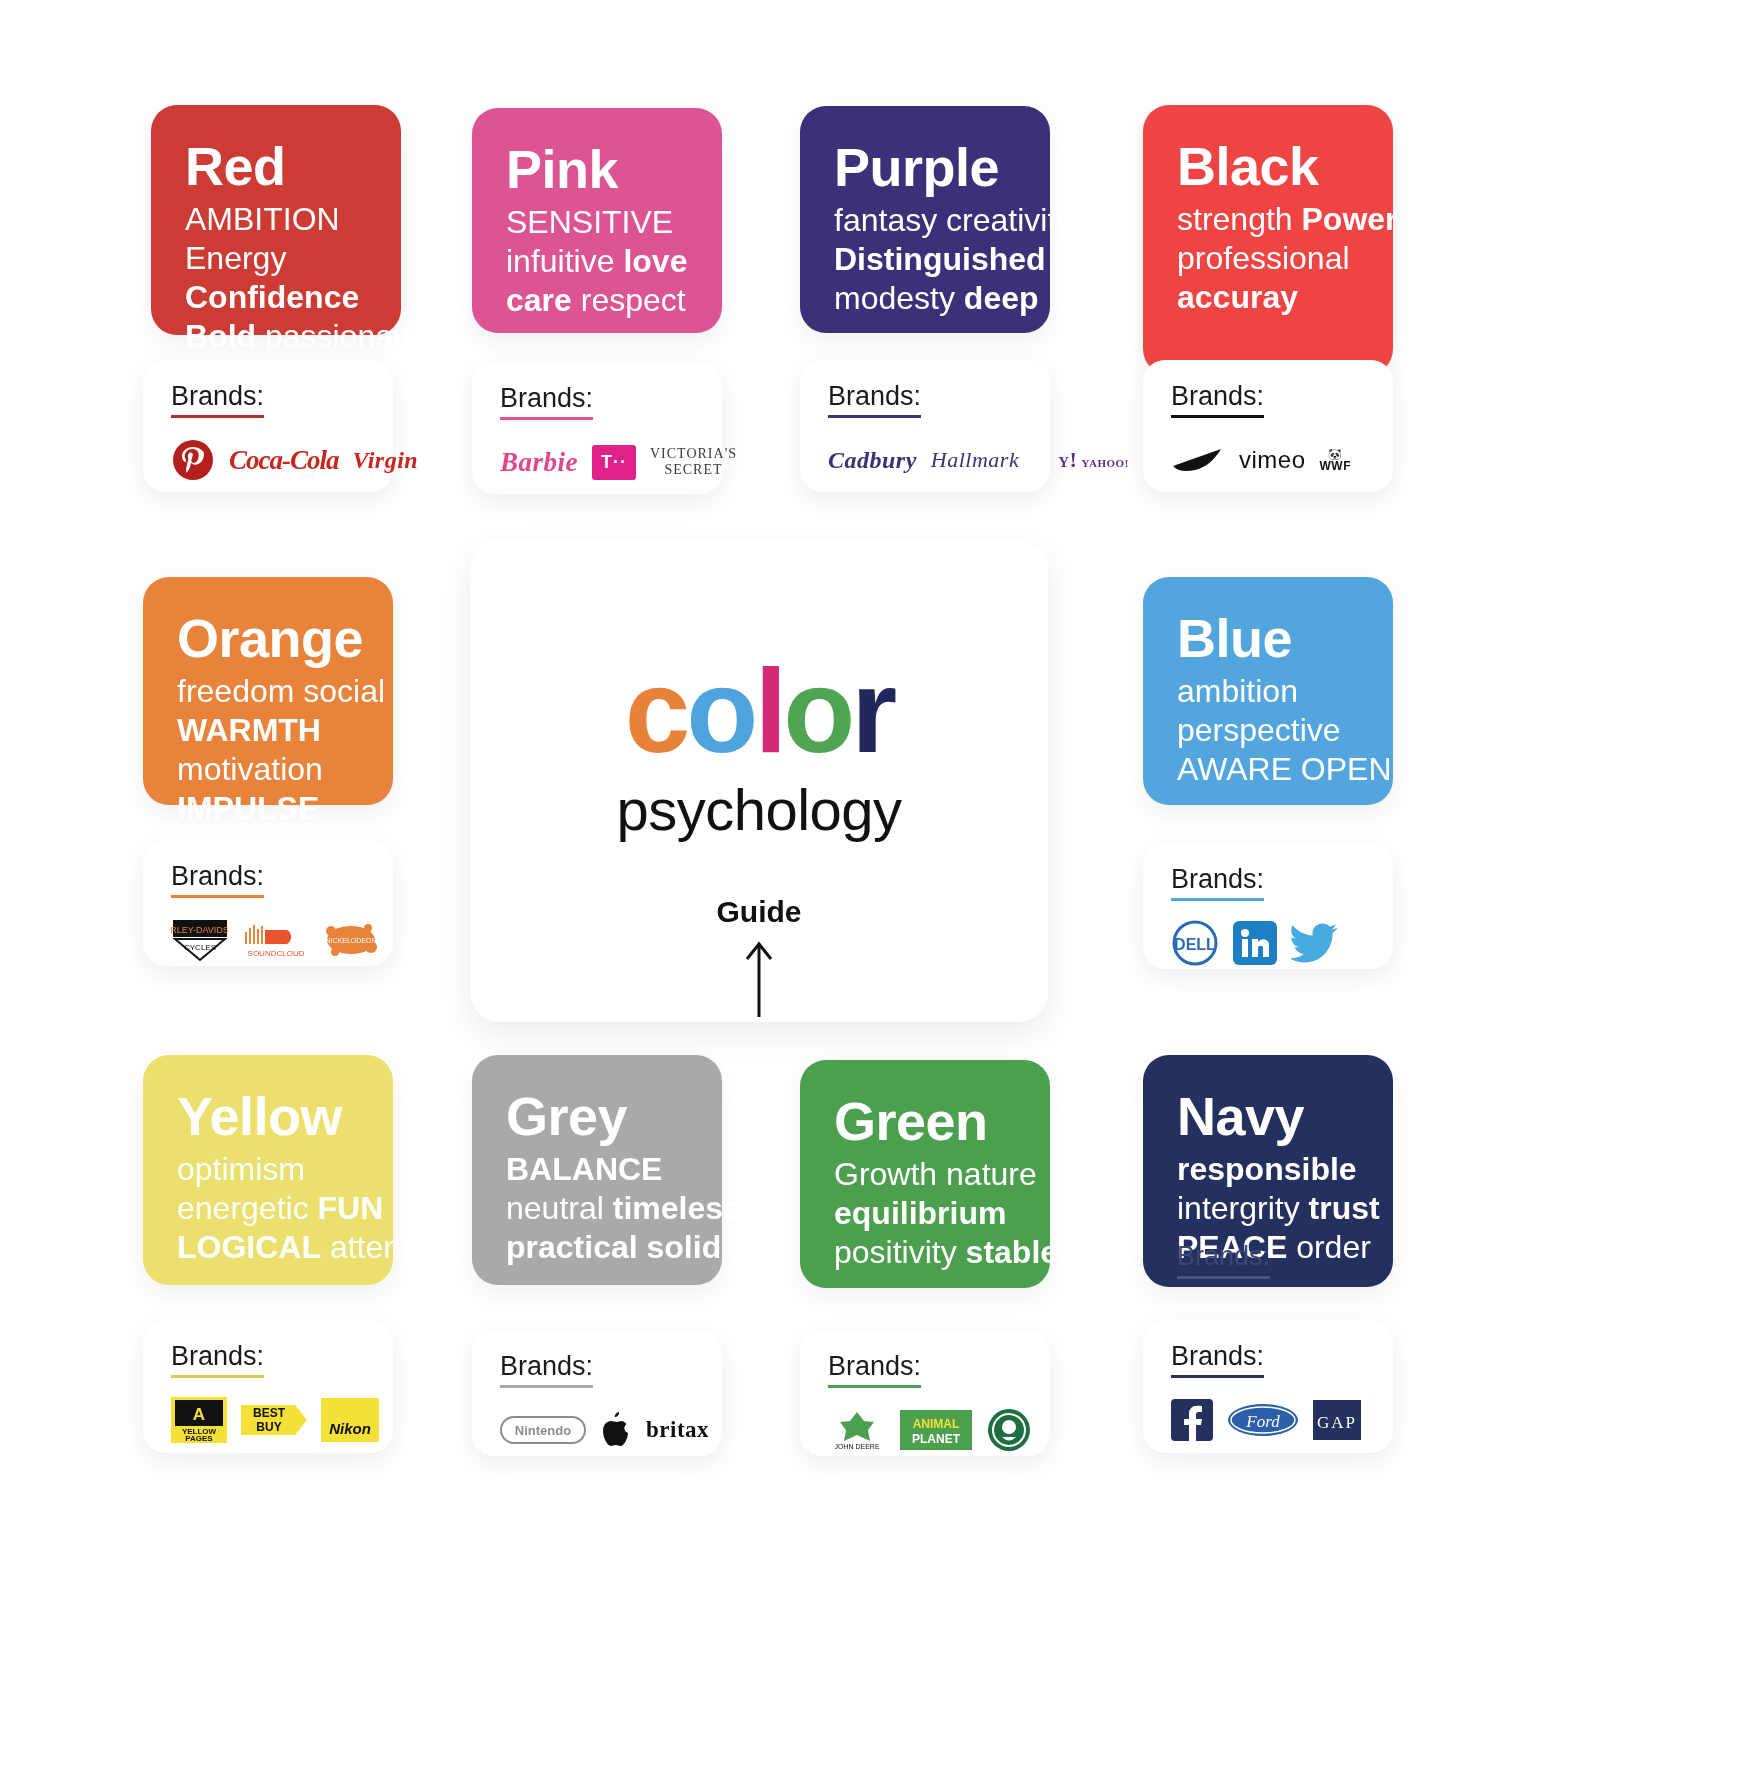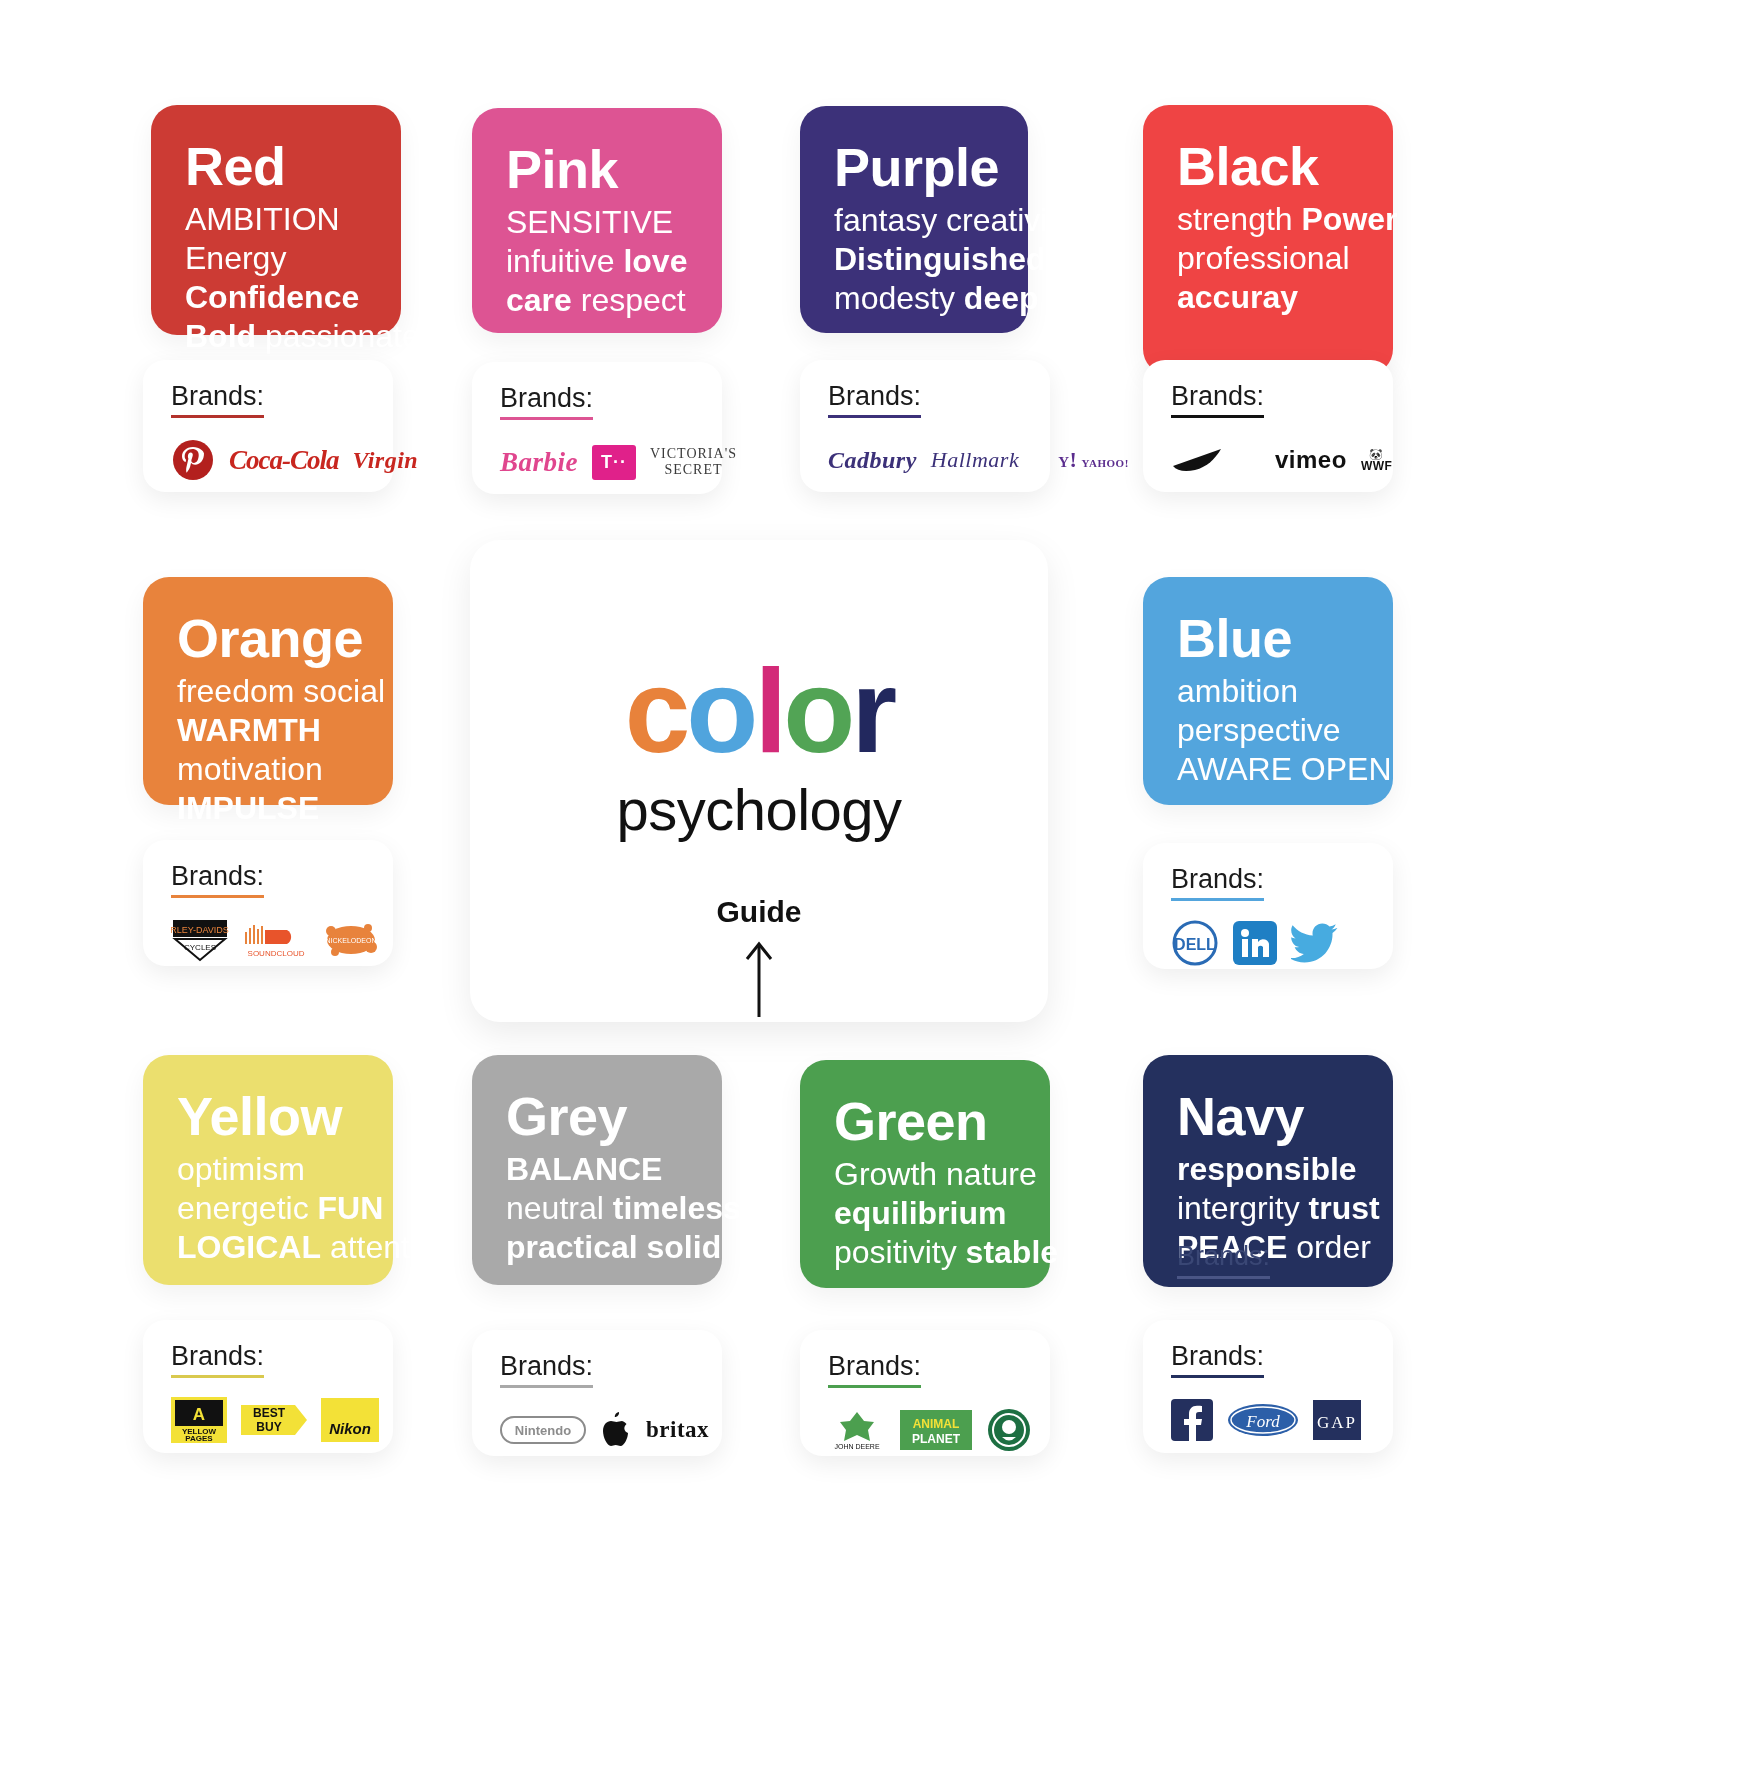--- a/index.html
+++ b/index.html
@@ -170,21 +170,21 @@
         <div class="logo">
           <span class="glyph" style="color:#e0468e;font-style:italic;font-weight:bold;font-size:27px;font-family:'Liberation Serif',serif;">Barbie</span>
         </div>
         <div class="logo">
           <span style="background:#e0218a;color:#fff;font-weight:bold;font-size:18px;padding:7px 9px;border-radius:3px;letter-spacing:1px;">T··</span>
         </div>
         <div class="logo">
           <span class="glyph" style="color:#3b3b3b;font-size:14px;line-height:1.15;text-align:center;font-family:'Liberation Serif',serif;letter-spacing:1px;">VICTORIA'S<br>SECRET</span>
         </div>
       </div></div>
-    <div class="color-card" style="left: 800px; top: 106px; width: 228px; height: 227px; background: rgb(60, 49, 121);">
+    <div class="color-card" style="left: 800px; top: 106px; width: 250px; height: 227px; background: rgb(60, 49, 121);">
       <div class="ctitle">Purple</div>
       <div class="cline"><span>fantasy creativity</span></div>
       <div class="cline"><b>Distinguished</b></div>
       <div class="cline"><span>modesty </span><b>deep</b></div>
     </div>
     <div class="brand-card" style="left: 800px; top: 360px; width: 250px; height: 132px;"><div class="brand-label" style="border-bottom-color: rgb(60, 49, 121);">Brands:</div><div class="brand-row">
         <div class="logo">
           <span class="glyph" style="color:#3c3179;font-style:italic;font-weight:bold;font-size:24px;font-family:'Liberation Serif',serif;">Cadbury</span>
         </div>
         <div class="logo">
@@ -200,21 +200,21 @@
       <div class="cline"><span>professional</span></div>
       <div class="cline"><b>accuray</b></div>
     </div>
     <div class="brand-card" style="left: 1143px; top: 360px; width: 250px; height: 132px;"><div class="brand-label" style="border-bottom-color: rgb(17, 17, 17);">Brands:</div><div class="brand-row">
         <div class="logo">
           <svg width="54" height="26" viewBox="0 0 54 26">
             <path d="M2 19 L50 2 C44 12 36 20 24 23 C14 25 6 24 2 19 Z" fill="#111"></path>
           </svg>
         </div>
         <div class="logo">
-          <span class="glyph" style="color:#111;font-weight:bold;font-size:24px;margin-left:36px;">vimeo</span>
+          <span class="glyph" style="color:#111;font-weight:normal;font-size:24px;">vimeo</span>
         </div>
         <div class="logo">
           <span class="glyph" style="color:#111;font-size:11px;text-align:center;line-height:1;">🐼<br><b style="font-size:12px;">WWF</b></span>
         </div>
       </div></div>
     <div class="color-card" style="left: 143px; top: 577px; width: 250px; height: 228px; background: rgb(232, 131, 60);">
       <div class="ctitle">Orange</div>
       <div class="cline"><span>freedom social</span></div>
       <div class="cline"><b>WARMTH</b></div>
       <div class="cline"><span>motivation</span></div>

